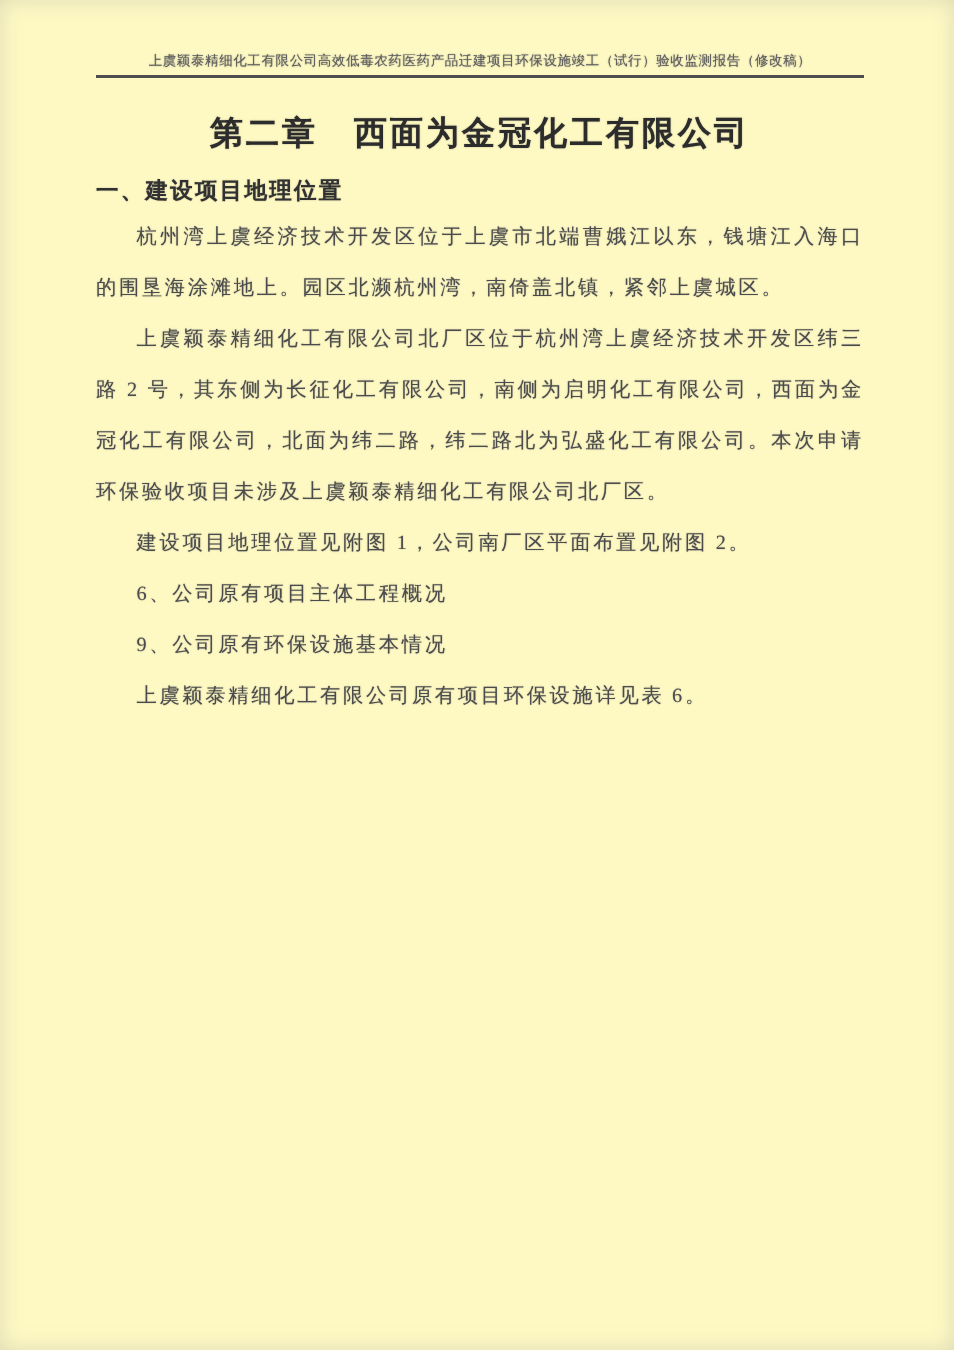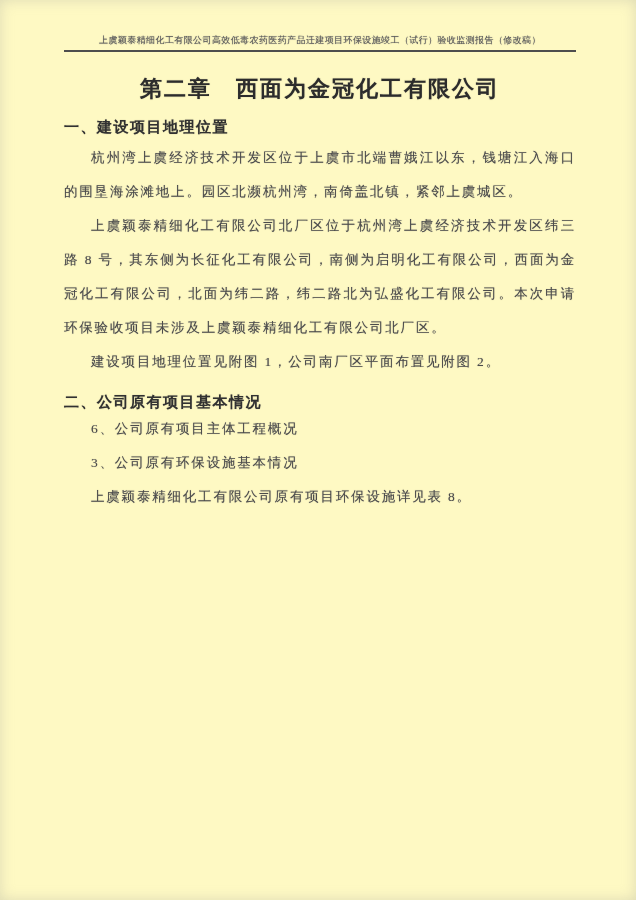--- a/index.html
+++ b/index.html
@@ -95,27 +95,26 @@
     <span>上虞颖泰精细化工有限公司高效低毒农药医药产品迁建项目环保设施竣工（试行）验收监测报告（修改稿）</span>
   </div>
 
   <h1 class="chapter-title">第二章　西面为金冠化工有限公司</h1>
 
   <h2 class="section-heading">一、建设项目地理位置</h2>
 
   <p class="body-para first-para">杭州湾上虞经济技术开发区位于上虞市北端曹娥江以东，钱塘江入海口的围垦海涂滩地上。园区北濒杭州湾，南倚盖北镇，紧邻上虞城区。</p>
 
 
-  <p class="body-para">上虞颖泰精细化工有限公司北厂区位于杭州湾上虞经济技术开发区纬三路 8 号，其东侧为长征化工有限公司，南侧为启明化工有限公司，西面为金冠化工有限公司，北面为纬二路，纬二路北为弘盛化工有限公司。本次申请环保验收项目未涉及上虞颖泰精细化工有限公司北厂区。</p>
+  <p class="body-para">上虞颖泰精细化工有限公司北厂区位于杭州湾上虞经济技术开发区纬三路 2 号，其东侧为长征化工有限公司，南侧为启明化工有限公司，西面为金冠化工有限公司，北面为纬二路，纬二路北为弘盛化工有限公司。本次申请环保验收项目未涉及上虞颖泰精细化工有限公司北厂区。</p>
 
   <p class="body-para">建设项目地理位置见附图 1，公司南厂区平面布置见附图 2。</p>
 
-  <h2 class="section-heading">二、公司原有项目基本情况</h2>
 
   <p class="sub-label">6、公司原有项目主体工程概况</p>
 
 
-  <p class="sub-label">3、公司原有环保设施基本情况</p>
+  <p class="sub-label">9、公司原有环保设施基本情况</p>
 
-  <p class="body-para">上虞颖泰精细化工有限公司原有项目环保设施详见表 8。</p>
+  <p class="body-para">上虞颖泰精细化工有限公司原有项目环保设施详见表 6。</p>
 
 
 </div>
 
 </body></html>

